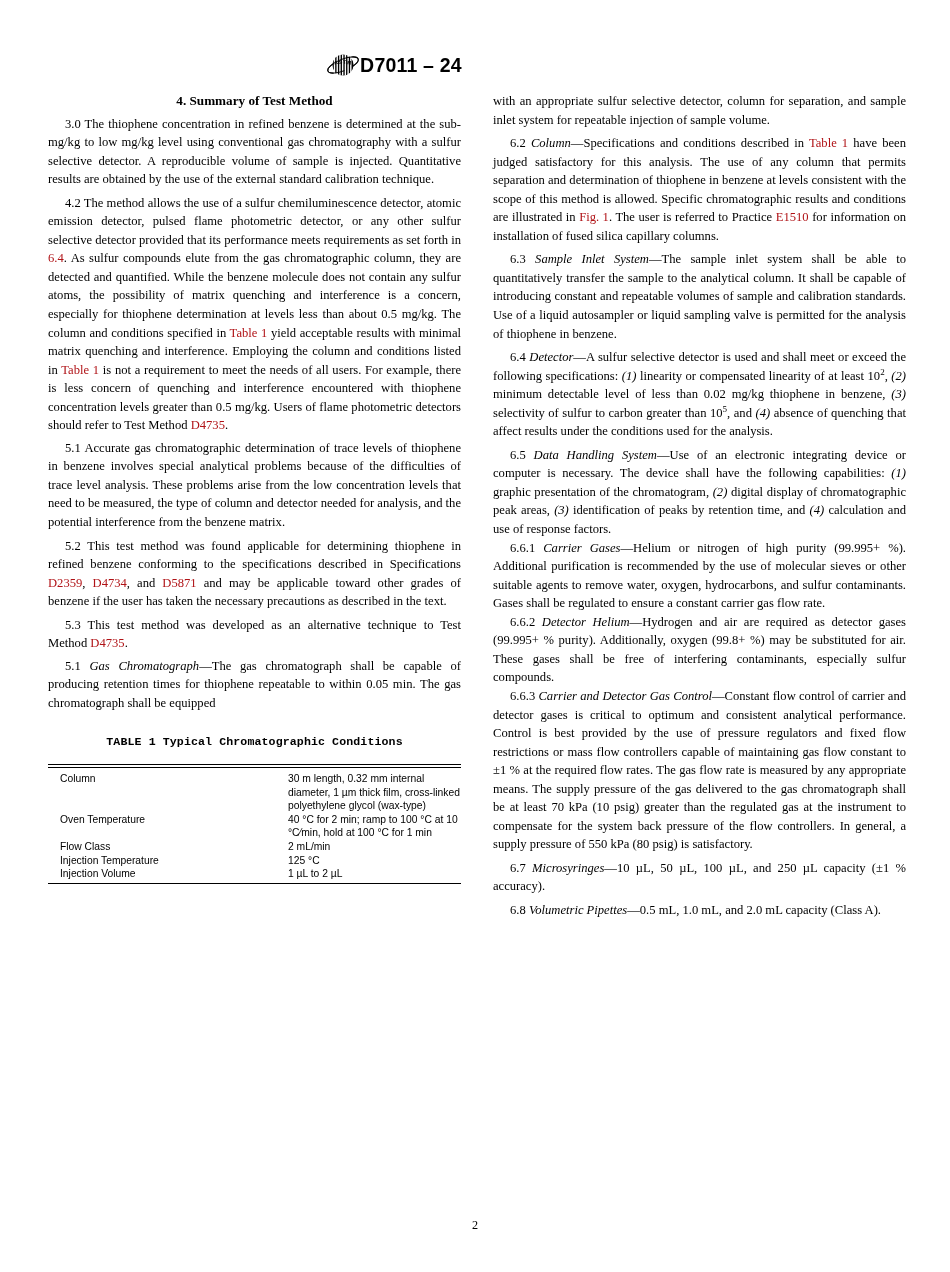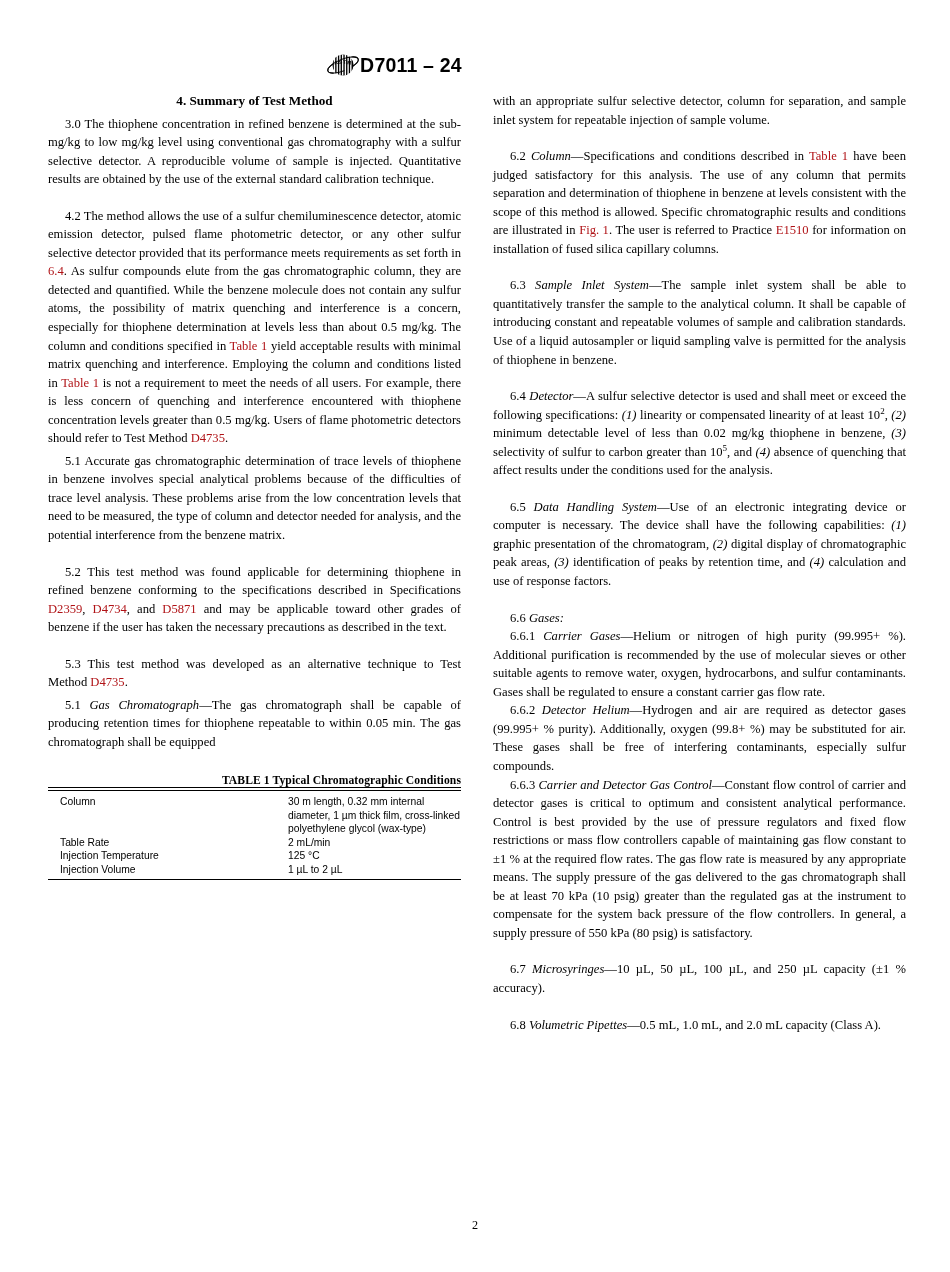--- a/index.html
+++ b/index.html
@@ -71,38 +71,38 @@
   h3.section-head {
     margin: 0;
     font-family: "Liberation Serif", "DejaVu Serif", serif;
     font-weight: bold;
     font-size: 13.2px;
     line-height: 18.55px;
     text-align: center;
   }
   .gap-before-head  { margin-top: 11px; }
   .gap-after-head   { margin-top: 4px; }
-  .para-gap         { margin-top: 18px; }
+  .para-gap         { margin-top: 5px; }
 
   .lnk { color: #b01216; }
   i, .ital { font-style: italic; }
   .enum { font-style: italic; }
   sup { font-size: 9px; vertical-align: super; line-height: 0; }
 
   
   .table-block {
     margin-top: 22px;
     width: 413px;
   }
   .table-caption {
-    font-family: Liberation Serif, serif;
+    font-family: Liberation Mono, monospace;
     font-weight: bold;
     font-size: 11.6px;
-    text-align: right;
-    margin-bottom: 0;
+    text-align: center;
+    margin-bottom: 16px;
     letter-spacing: 0.1px;
   }
   table.t1 {
     border-collapse: collapse;
     width: 413px;
     font-family: "Liberation Sans", "DejaVu Sans", sans-serif;
     font-size: 10.3px;
     line-height: 13.6px;
   }
   table.t1 td {
@@ -187,21 +187,25 @@
       <table class="t1">
         <tbody>
           <tr>
               <td colspan="2" class="tbody-pad"></td>
             </tr>
           <tr>
             <td class="k">Column</td>
             <td class="v">30 m length, 0.32 mm internal diameter, 1 µm thick film, cross-linked polyethylene glycol (wax-type)</td>
           </tr>
           <tr>
-            <td class="k">Table Rate</td>
+            <td class="k">Oven Temperature</td>
+            <td class="v">40 °C for 2 min; ramp to 100 °C at 10 °C⁄min, hold at 100 °C for 1 min</td>
+          </tr>
+          <tr>
+            <td class="k">Flow Class</td>
             <td class="v">2 mL/min</td>
           </tr>
           <tr>
             <td class="k">Injection Temperature</td>
             <td class="v">125 °C</td>
           </tr>
           <tr>
             <td class="k">Injection Volume</td>
             <td class="v">1 µL to 2 µL</td>
           </tr>
@@ -217,21 +221,20 @@
     <p class="noindent">with an appropriate sulfur selective detector, column for separation, and sample inlet system for repeatable injection of sample volume.</p>
 
     <p class="body-para para-gap"><span>6.2</span> <i>Column</i><span>—Specifications and conditions described in </span><a class="lnk">Table 1</a><span> have been judged satisfactory for this analysis. The use of any column that permits separation and determination of thiophene in benzene at levels consistent with the scope of this method is allowed. Specific chromatographic results and conditions are illustrated in </span><a class="lnk">Fig. 1</a><span>. The user is referred to Practice </span><a class="lnk">E1510</a><span> for information on installation of fused silica capillary columns.</span></p>
 
     <p class="body-para para-gap"><span>6.3</span> <i>Sample Inlet System</i><span>—The sample inlet system shall be able to quantitatively transfer the sample to the analytical column. It shall be capable of introducing constant and repeatable volumes of sample and calibration standards. Use of a liquid autosampler or liquid sampling valve is permitted for the analysis of thiophene in benzene.</span></p>
 
     <p class="body-para para-gap"><span>6.4</span> <i>Detector</i><span>—A sulfur selective detector is used and shall meet or exceed the following specifications: </span><span class="enum">(1)</span><span> linearity or compensated linearity of at least 10</span><sup>2</sup><span>, </span><span class="enum">(2)</span><span> minimum detectable level of less than 0.02 mg/kg thiophene in benzene, </span><span class="enum">(3)</span><span> selectivity of sulfur to carbon greater than 10</span><sup>5</sup><span>, and </span><span class="enum">(4)</span><span> absence of quenching that affect results under the conditions used for the analysis.</span></p>
 
     <p class="body-para para-gap"><span>6.5</span> <i>Data Handling System</i><span>—Use of an electronic integrating device or computer is necessary. The device shall have the following capabilities: </span><span class="enum">(1)</span><span> graphic presentation of the chromatogram, </span><span class="enum">(2)</span><span> digital display of chromatographic peak areas, </span><span class="enum">(3)</span><span> identification of peaks by retention time, and </span><span class="enum">(4)</span><span> calculation and use of response factors.</span></p>
 
-    <p class="body-para para-gap"><span>6.6</span> <i>Gases:</i></p>
 
     <p class="body-para"><span>6.6.1</span> <i>Carrier Gases</i><span>—Helium or nitrogen of high purity (99.995+ %). Additional purification is recommended by the use of molecular sieves or other suitable agents to remove water, oxygen, hydrocarbons, and sulfur contaminants. Gases shall be regulated to ensure a constant carrier gas flow rate.</span></p>
 
     <p class="body-para"><span>6.6.2</span> <i>Detector Helium</i><span>—Hydrogen and air are required as detector gases (99.995+ % purity). Additionally, oxygen (99.8+ %) may be substituted for air. These gases shall be free of interfering contaminants, especially sulfur compounds.</span></p>
 
     <p class="body-para"><span>6.6.3</span> <i>Carrier and Detector Gas Control</i><span>—Constant flow control of carrier and detector gases is critical to optimum and consistent analytical performance. Control is best provided by the use of pressure regulators and fixed flow restrictions or mass flow controllers capable of maintaining gas flow constant to ±1 % at the required flow rates. The gas flow rate is measured by any appropriate means. The supply pressure of the gas delivered to the gas chromatograph shall be at least 70 kPa (10 psig) greater than the regulated gas at the instrument to compensate for the system back pressure of the flow controllers. In general, a supply pressure of 550 kPa (80 psig) is satisfactory.</span></p>
 
     <p class="body-para para-gap"><span>6.7</span> <i>Microsyringes</i><span>—10 µL, 50 µL, 100 µL, and 250 µL capacity (±1 % accuracy).</span></p>
 
     <p class="body-para para-gap"><span>6.8</span> <i>Volumetric Pipettes</i><span>—0.5 mL, 1.0 mL, and 2.0 mL capacity (Class A).</span></p>

